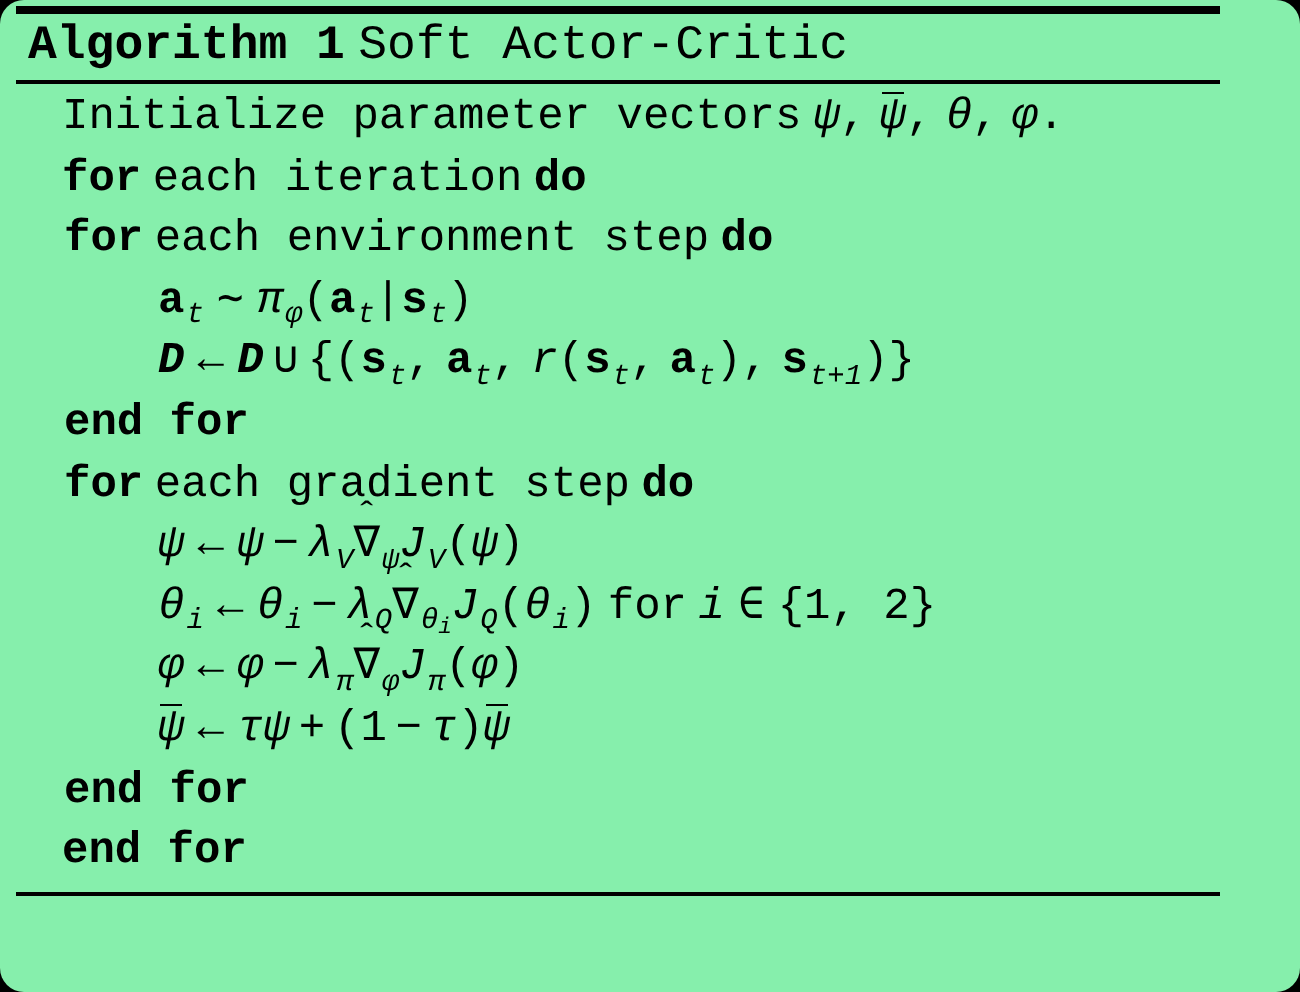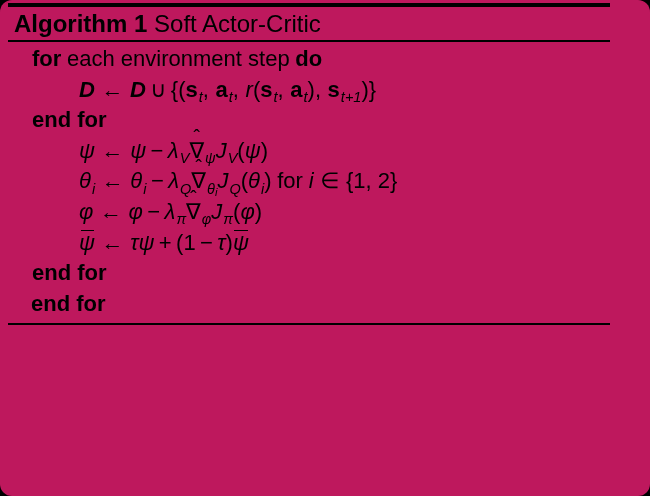--- a/index.html
+++ b/index.html
@@ -1,19 +1,19 @@
 <!DOCTYPE html>
 <html><head>
 <meta charset="utf-8">
 <style>
   html,body{margin:0;padding:0;background:#000;}
   .page{
-    position:relative;width:650px;height:496px;background:#be185d;
+    position:relative;width:650px;height:496px;background:#86efac;
     border-radius:12px;overflow:hidden;box-sizing:border-box;
-    font-family:Liberation Sans, sans-serif;
+    font-family:Liberation Mono, monospace;
     color:#000;padding-top:3px;
   }
   .rule{background:#000;margin-left:8px;width:602px;}
   .rule.thick{height:4px;}
   .rule.thin{height:2px;}
   .algo-header{padding-left:14px;font-size:24px;line-height:33px;height:33px;white-space:nowrap;}
   .algo-title{margin-left:0.28em;}
   .algo-body{margin-top:2px;font-size:22px;}
   .algo-body .rule.bottom{margin-top:4px;}
   .line{line-height:30.6px;height:30.6px;white-space:nowrap;}
@@ -39,30 +39,34 @@
 </head>
 <body>
 
 <div class="page">
   <div class="rule thick"></div>
   <div class="algo-header"><span class="kw">Algorithm 1</span><span class="algo-title">Soft Actor-Critic</span></div>
   <div class="rule thin"></div>
 
   <div class="algo-body">
 
+    <div class="line lv0"><span class="aw">Initialize parameter vectors</span><span class="mi">ψ</span><span class="cm">,</span><span class="mi bar">ψ</span><span class="cm">,</span><span class="mi">θ</span><span class="cm">,</span><span class="mi">φ</span><span>.</span></div>
 
+    <div class="line lv0"><span class="kw">for</span><span class="mid">each iteration</span><span class="kw">do</span></div>
 
     <div class="line lv1"><span class="kw">for</span><span class="mid">each environment step</span><span class="kw">do</span></div>
 
+    <div class="line lv2"><span class="mbf">a</span><sub>t</sub><span class="rel">∼</span><span class="mi">π</span><sub>φ</sub><span>(</span><span class="mbf">a</span><sub>t</sub><span>|</span><span class="mbf">s</span><sub>t</sub><span>)</span></div>
 
 
     <div class="line lv2"><span class="cal">D</span><span class="rel">←</span><span class="cal">D</span><span class="bin">∪</span><span>{</span><span>(</span><span class="mbf">s</span><sub>t</sub><span class="cm">,</span><span class="mbf">a</span><sub>t</sub><span class="cm">,</span><span class="mi">r</span><span>(</span><span class="mbf">s</span><sub>t</sub><span class="cm">,</span><span class="mbf">a</span><sub>t</sub><span>)</span><span class="cm">,</span><span class="mbf">s</span><sub>t+1</sub><span>)</span><span>}</span></div>
 
     <div class="line lv1"><span class="kw">end for</span></div>
 
+    <div class="line lv1"><span class="kw">for</span><span class="mid">each gradient step</span><span class="kw">do</span></div>
 
     <div class="line lv2"><span class="mi">ψ</span><span class="rel">←</span><span class="mi">ψ</span><span class="bin">−</span><span class="mi">λ</span><sub>V</sub><span class="nabhat"><span class="hatmark">ˆ</span><span>∇</span></span><sub>ψ</sub><span class="mi">J</span><sub>V</sub><span>(</span><span class="mi">ψ</span><span>)</span></div>
 
     <div class="line lv2"><span class="mi">θ</span><sub>i</sub><span class="rel">←</span><span class="mi">θ</span><sub>i</sub><span class="bin">−</span><span class="mi">λ</span><sub>Q</sub><span class="nabhat"><span class="hatmark">ˆ</span><span>∇</span></span><sub><span>θ</span><span class="ss">i</span></sub><span class="mi">J</span><sub>Q</sub><span>(</span><span class="mi">θ</span><sub>i</sub><span>)</span><span class="mid">for</span><span class="mi">i</span><span class="rel">∈</span><span>{</span><span>1, 2</span><span>}</span></div>
 
     <div class="line lv2"><span class="mi">φ</span><span class="rel">←</span><span class="mi">φ</span><span class="bin">−</span><span class="mi">λ</span><sub>π</sub><span class="nabhat"><span class="hatmark">ˆ</span><span>∇</span></span><sub>φ</sub><span class="mi">J</span><sub>π</sub><span>(</span><span class="mi">φ</span><span>)</span></div>
 
     <div class="line lv2"><span class="mi bar">ψ</span><span class="rel">←</span><span class="mi">τ</span><span class="mi">ψ</span><span class="bin">+</span><span>(</span><span>1</span><span class="bin">−</span><span class="mi">τ</span><span>)</span><span class="mi bar">ψ</span></div>
 
     <div class="line lv1"><span class="kw">end for</span></div>

